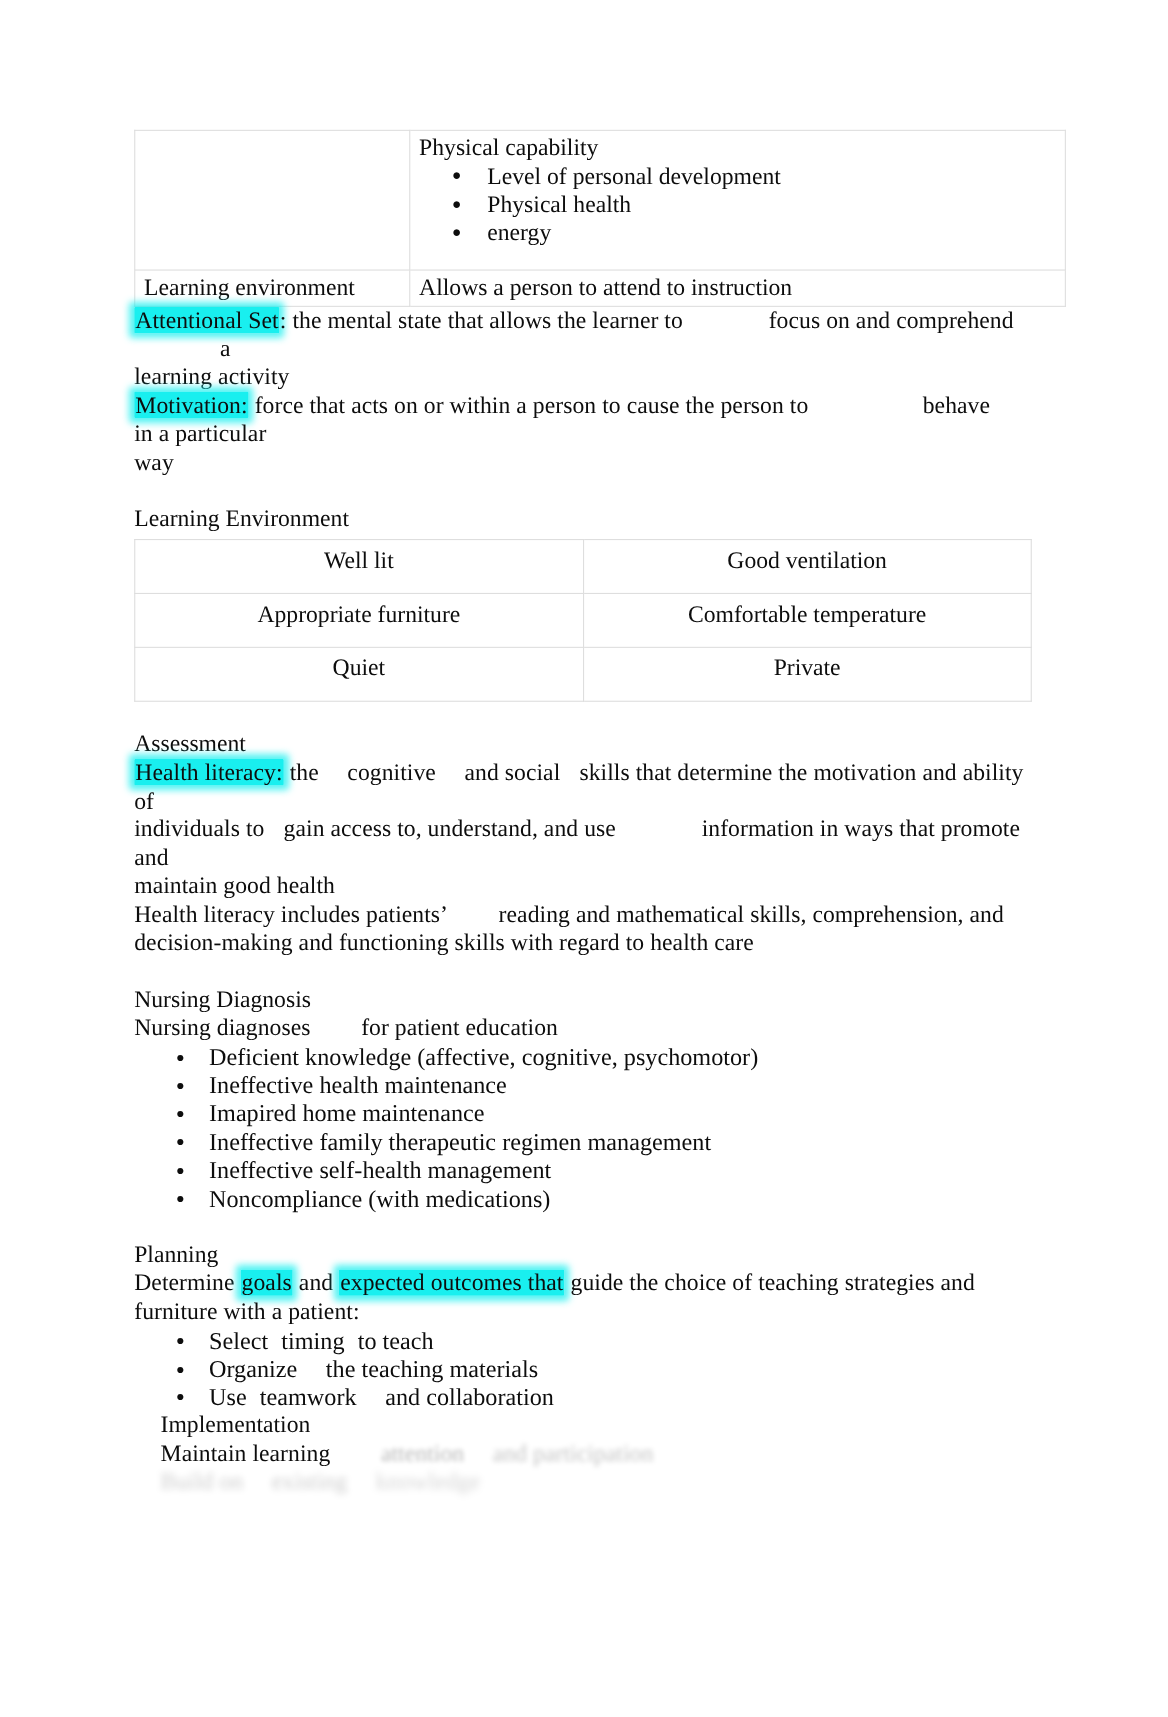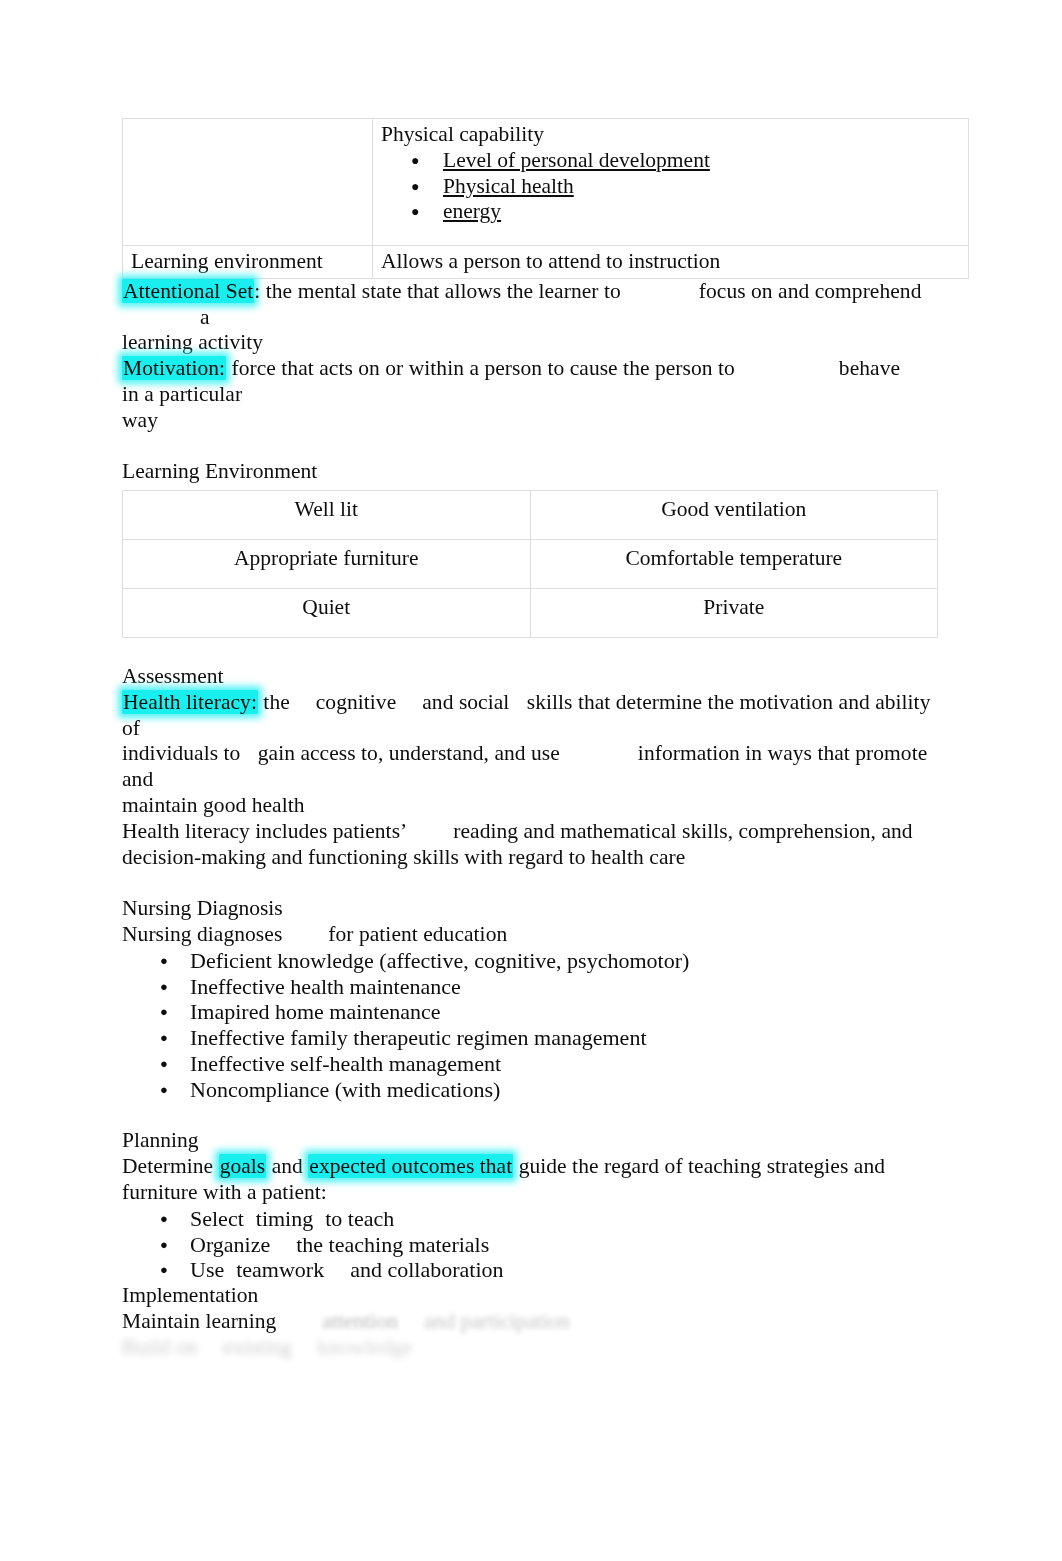--- a/index.html
+++ b/index.html
@@ -83,21 +83,20 @@
   
   #capability-table { margin-bottom: 0; }
   #capability-table td.col-label { width: 233px; }
   #capability-table td.col-desc  { width: 579px; }
   #capability-table td.tall { height: 120px; }
 
   .cell-list {
     list-style: none;
     margin: 0;
     padding: 0 0 0 30px;
-    text-decoration: underline;
   }
   .cell-list li {
     position: relative;
     padding-left: 32px;
     line-height: 25.8px;
   }
   .cell-list li::before {
     content: "\25CF";
     position: absolute;
     left: 0;
@@ -131,21 +130,21 @@
   ul.body-list li::before {
     content: "\25CF";
     position: absolute;
     left: 0;
     top: -1px;
     font-size: 13px;
     line-height: 27px;
   }
 
   
-  .fade-block { position: relative; }
+  .fade-block { position: relative; margin-left: 24px; }
   .fade-1 { color: rgba(13,13,13,0.30); filter: blur(2.1px); }
   .fade-2 { color: rgba(13,13,13,0.26); filter: blur(2.6px); }
   .fade-3 { color: rgba(13,13,13,0.22); filter: blur(3.0px); }
   .fade-4 { color: rgba(13,13,13,0.18); filter: blur(3.4px); }
   .ink-crisp { color: #0d0d0d; filter: none; }
 </style>
 </head>
 <body>
 
 <div class="page">
@@ -224,21 +223,21 @@
       <li>Noncompliance (with medications)</li>
     </ul>
 
     <div class="blank-line"></div>
 
     <p class="heading">Planning</p>
     <p class="para"><span>Determine</span>
       <span class="hl">goals</span>
       <span>and</span>
       <span class="hl">expected outcomes that</span>
-      <span>guide the regard of teaching strategies and</span><br><span>furniture with a patient:</span></p>
+      <span>guide the choice of teaching strategies and</span><br><span>furniture with a patient:</span></p>
 
     <ul class="body-list">
       <li><span>Select</span><span class="gap-xs"></span><span>timing</span><span class="gap-xs"></span><span>to teach</span></li>
       <li><span>Organize</span><span class="gap-s"></span><span>the teaching materials</span><span></span></li>
       <li><span>Use</span><span class="gap-xs"></span><span>teamwork</span><span class="gap-s"></span><span>and collaboration</span></li>
     </ul>
 
     <div class="fade-block">
       <p class="heading ink-crisp">Implementation</p>
       <p class="para"><span class="ink-crisp">Maintain learning</span><span class="gap-m"></span><span class="fade-1">attention</span><span class="gap-s"></span><span class="fade-2">and participation</span></p>

